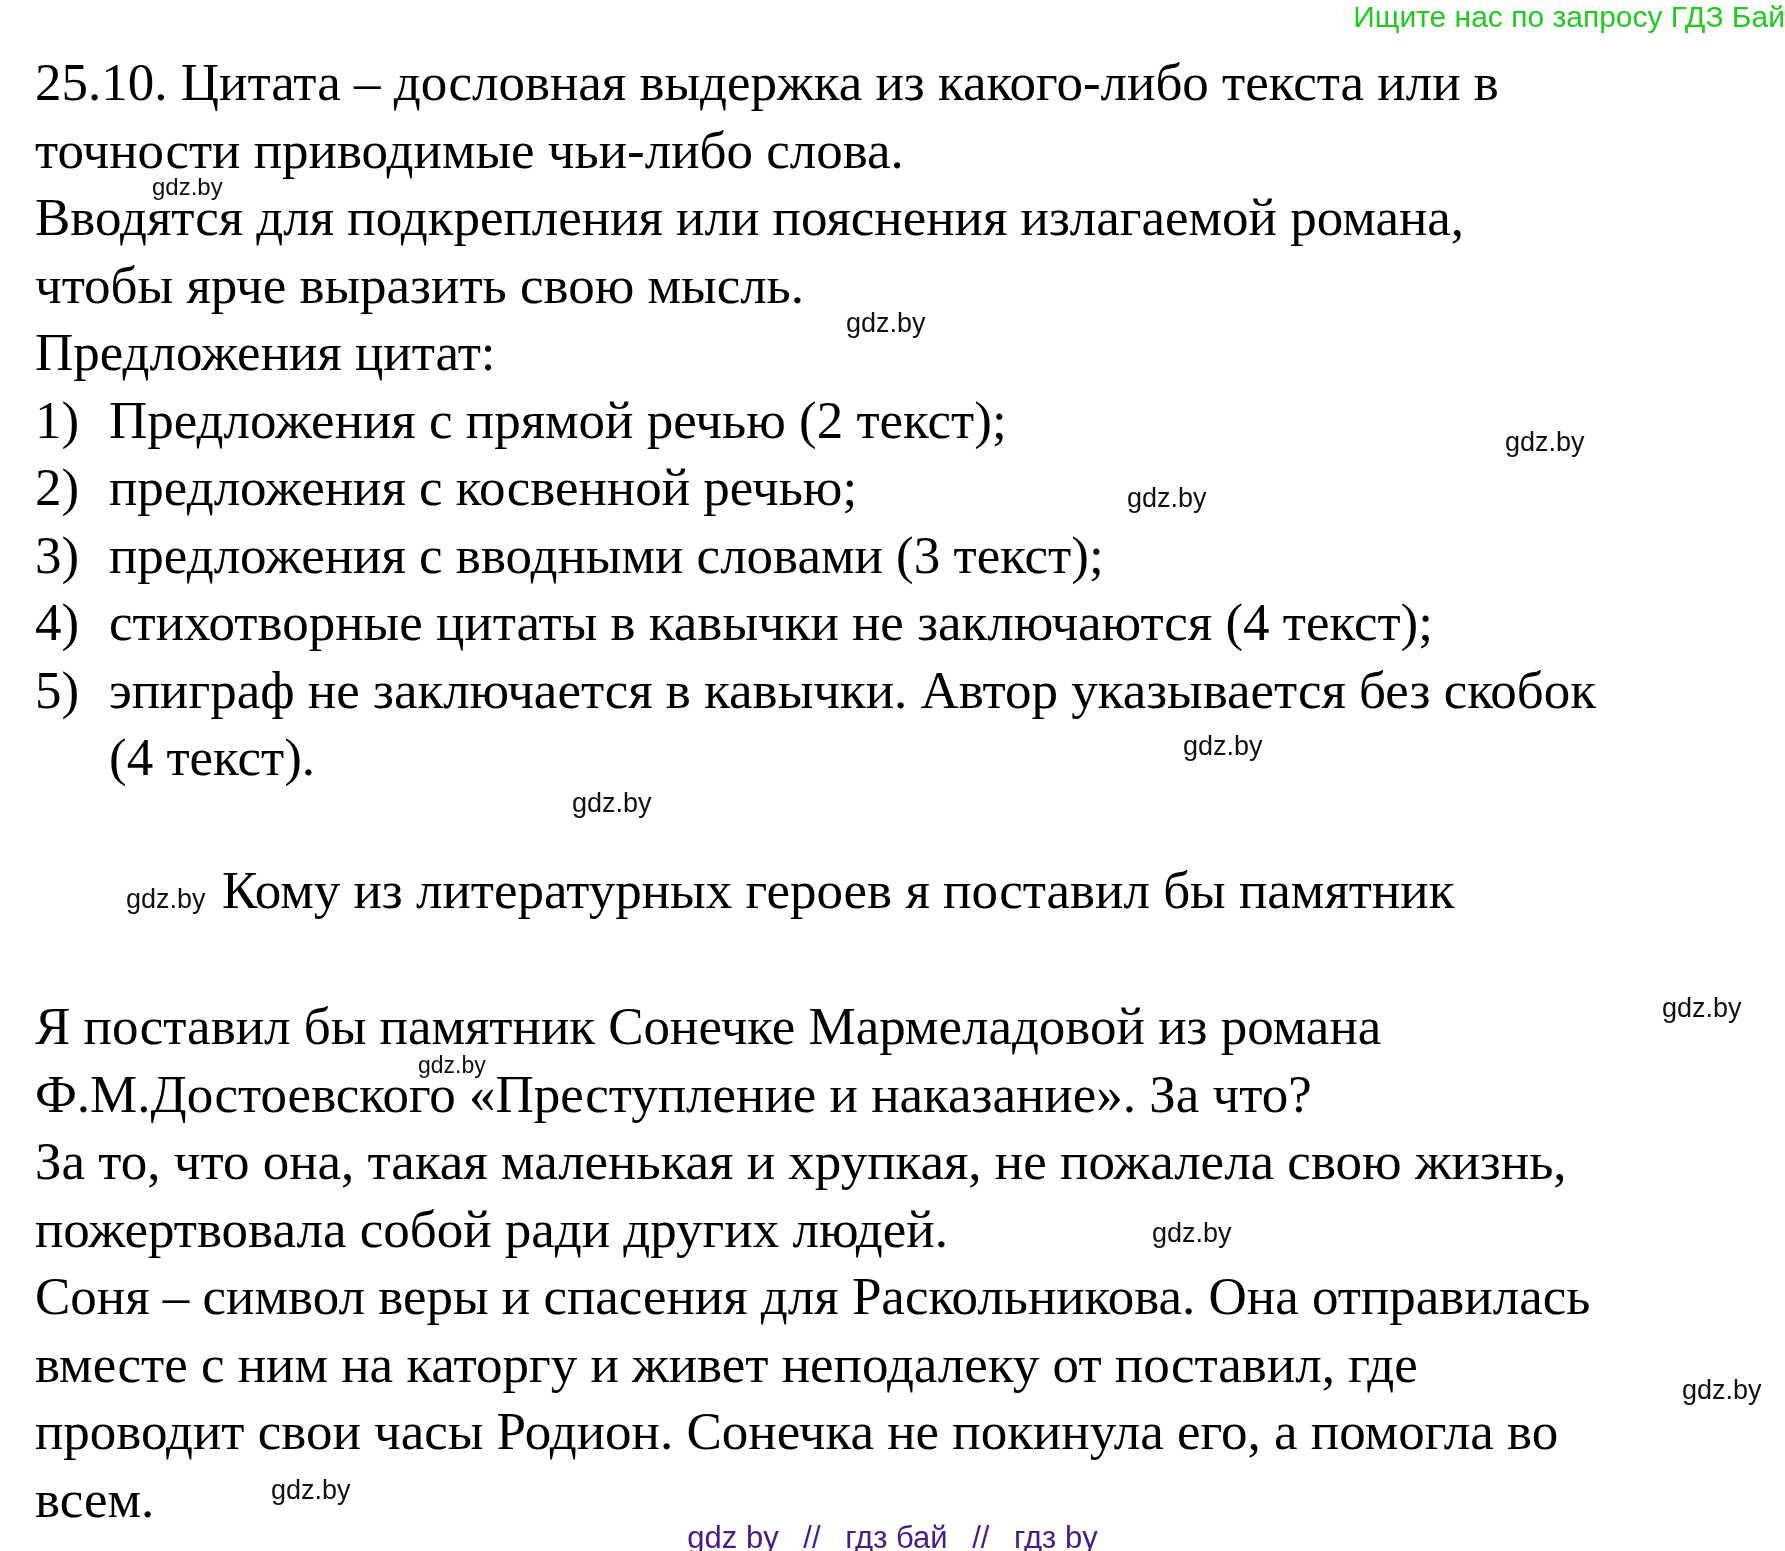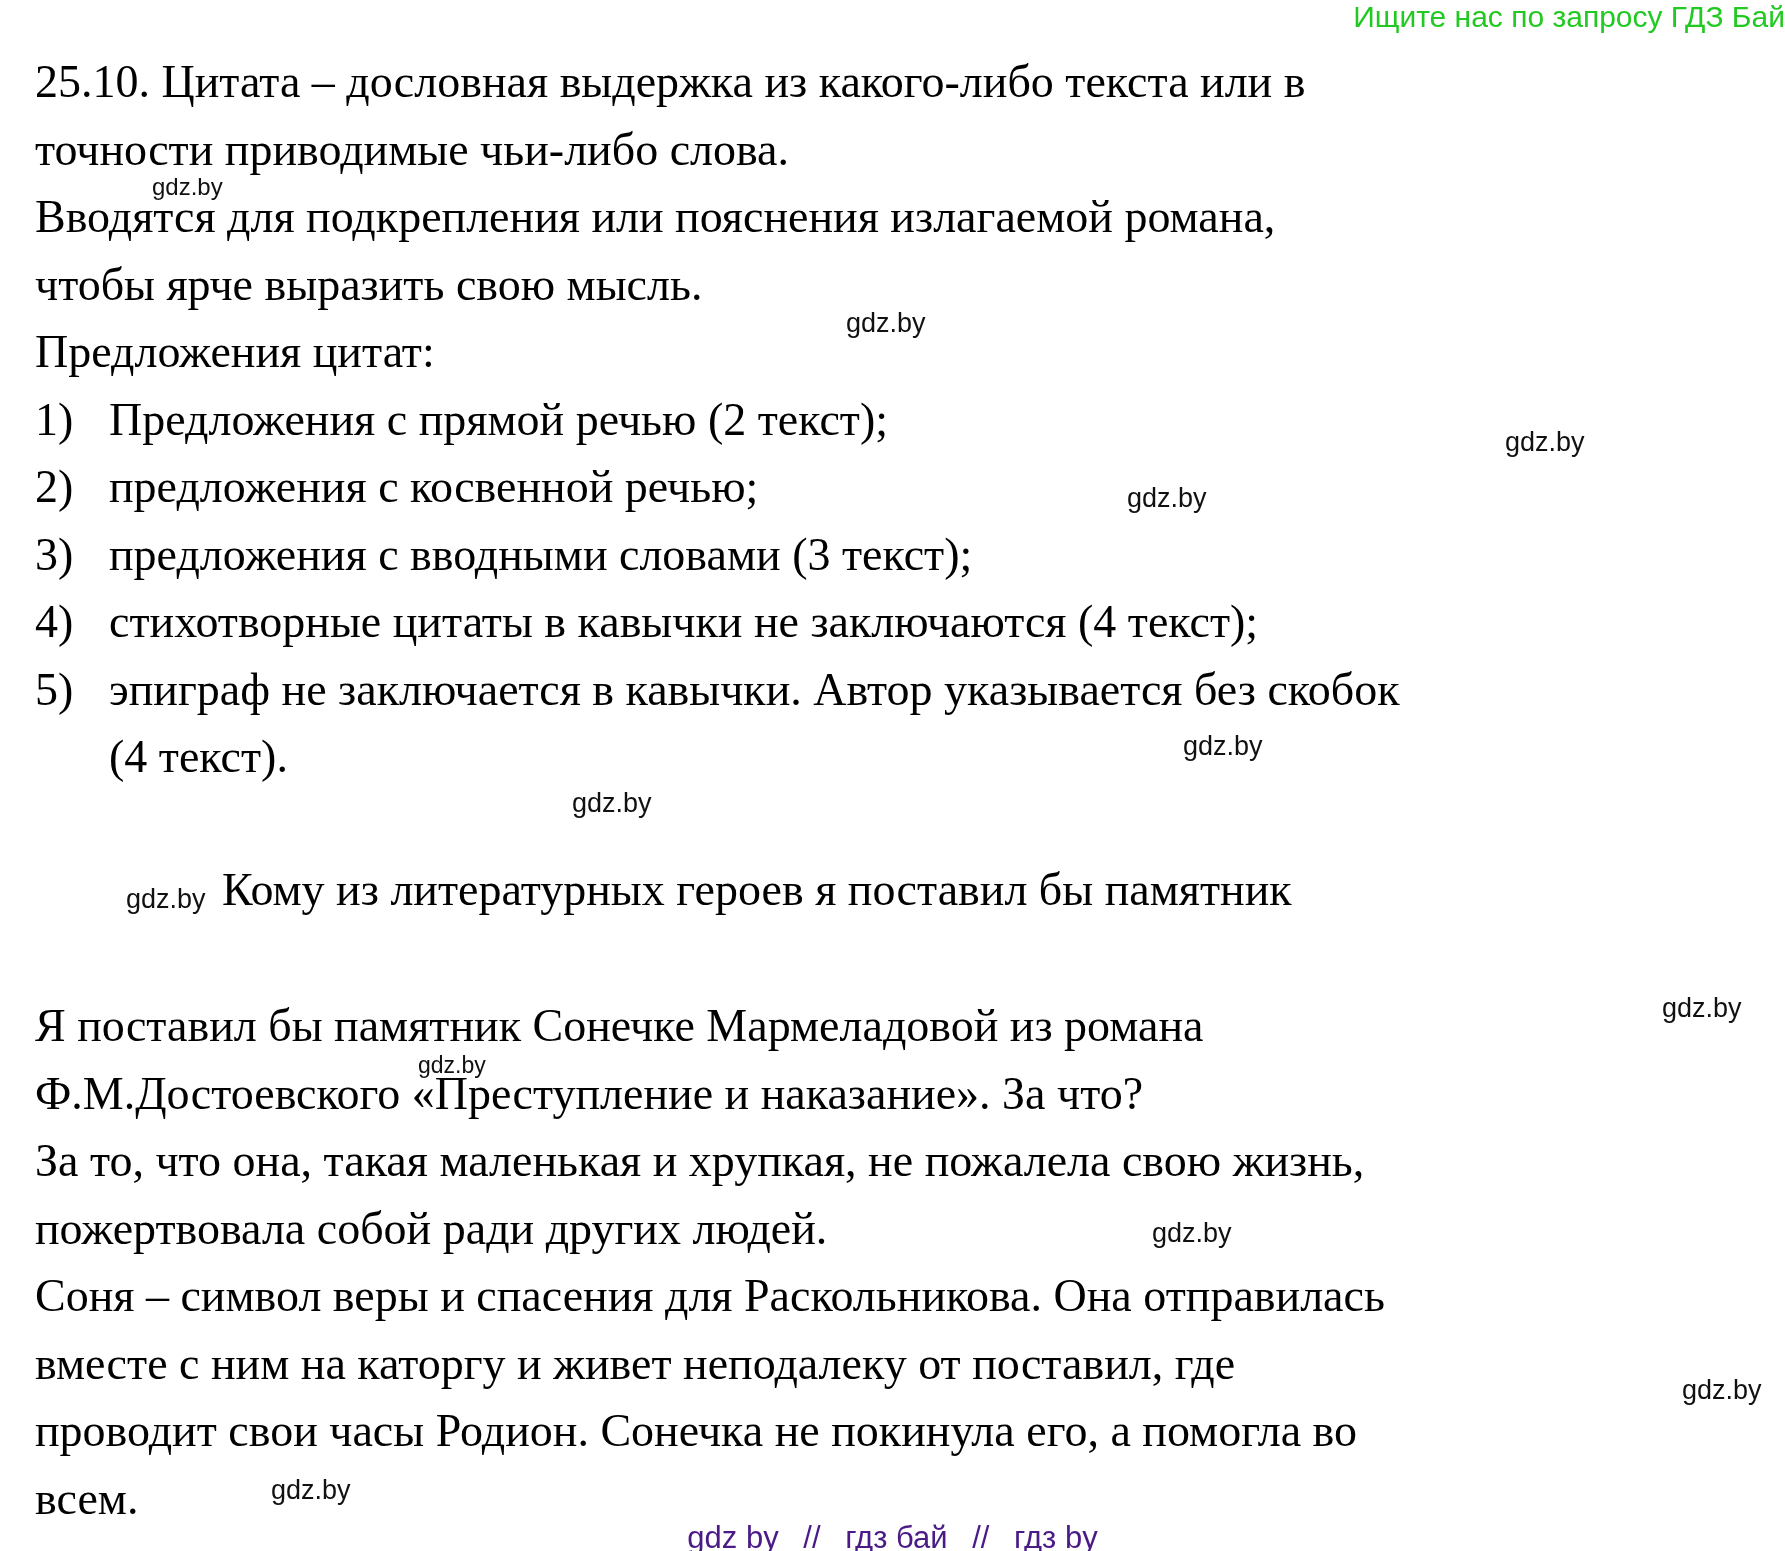--- a/index.html
+++ b/index.html
@@ -1,20 +1,20 @@
 <!DOCTYPE html>
 <html><head>
 <meta charset="utf-8">
 <style>
   html, body { margin:0; padding:0; background:#ffffff; }
   body { width:1785px; height:1551px; position:relative; overflow:hidden; }
   .hdr { position:absolute; left:0; width:1785px; top:0; height:34px; text-align:right;
          font-family:"Liberation Sans", sans-serif; font-size:30px; line-height:34px; color:#22c922; }
   .ln { position:absolute; left:35px; white-space:nowrap;
-        font-family:"Liberation Serif", serif; font-size:46px; line-height:60px; color:#000; }
+        font-family:"Liberation Serif", serif; font-size:53px; line-height:60px; color:#000; }
   .num { display:inline-block; width:74px; }
   .wm { position:absolute; white-space:nowrap; font-family:"Liberation Sans", sans-serif;
         font-size:27px; line-height:30px; color:#111; }
   .ftr { position:absolute; left:0; width:1785px; top:1521px; text-align:center;
          font-family:"Liberation Sans", sans-serif; font-size:31px; line-height:34px; color:#4a1a86; }
   .ftr span { margin:0 8px; }
 </style>
 </head>
 <body>
 

